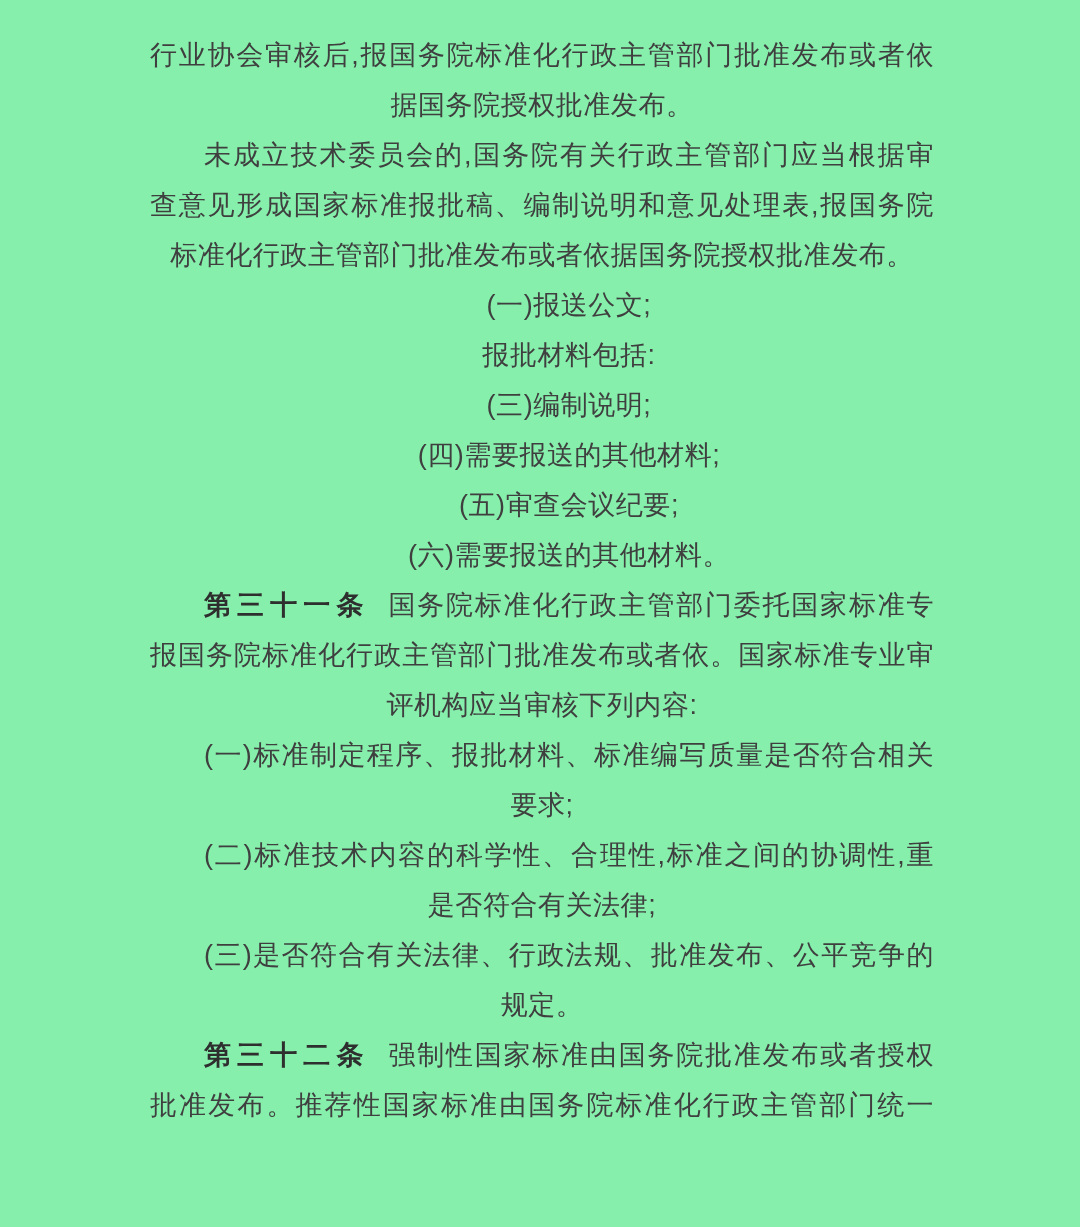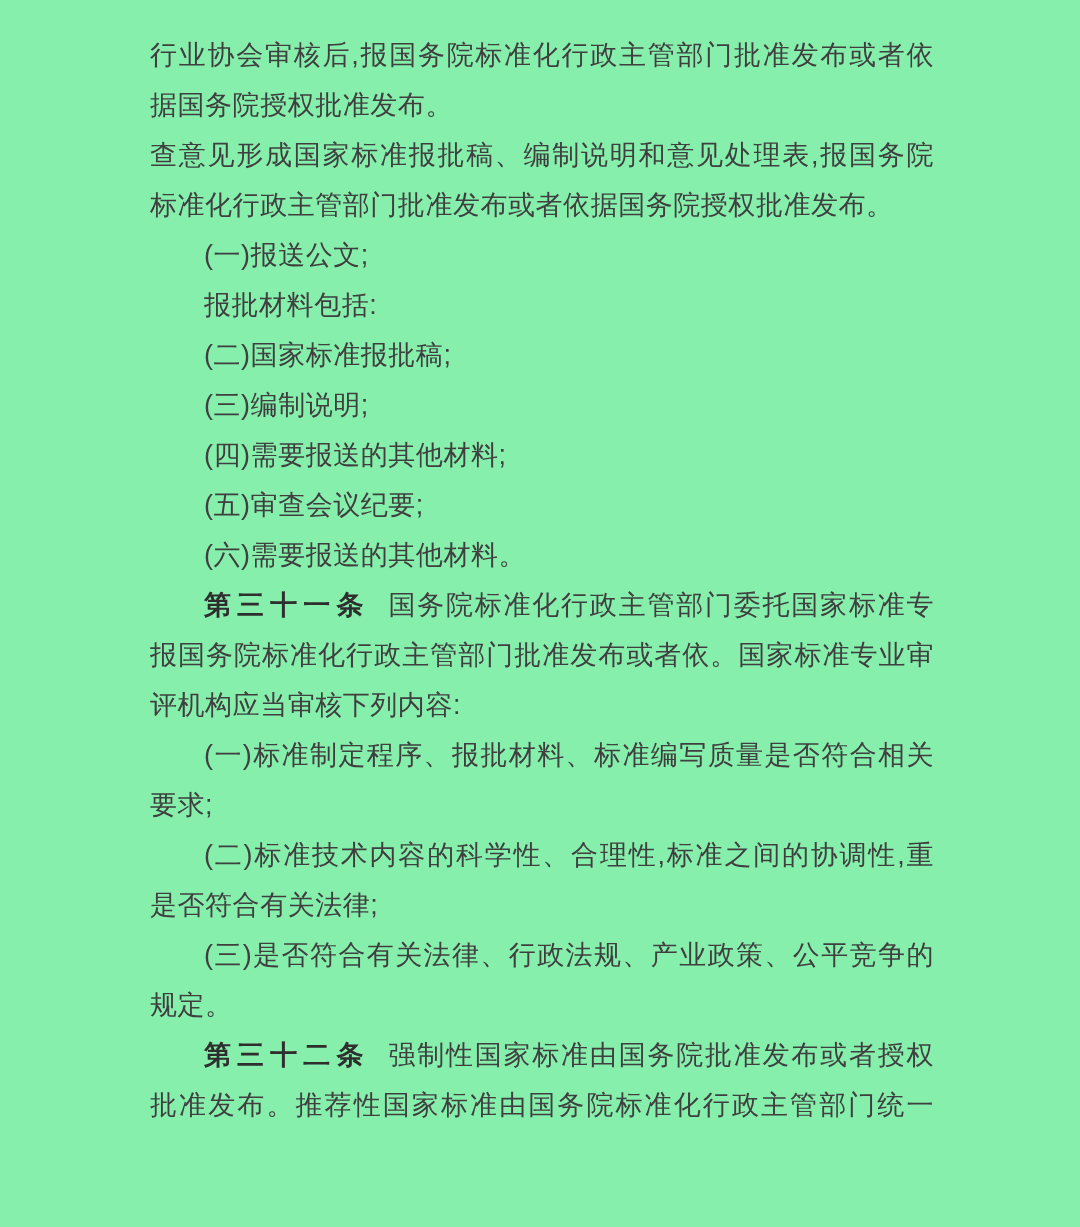--- a/index.html
+++ b/index.html
@@ -20,21 +20,21 @@
     position: absolute;
     left: 150px;
     top: 30px;
     width: 784px;
   }
   .line {
     height: 50px;
     line-height: 50px;
     font-size: 27px;
     overflow: hidden;
-    text-align: left;
+    text-align: center;
     letter-spacing: 0.02em;
     white-space: nowrap;
   }
   .line.justify {
     text-align: justify;
     text-align-last: justify;
     white-space: normal;
   }
   .line.indent {
     padding-left: 54px;
@@ -63,30 +63,30 @@
 </head>
 <body>
 
 <div class="page">
   <div class="content">
 
     <div class="line justify"><span>行业协会审核后,报国务院标准化行政主管部门批准发布或者依</span></div>
 
     <div class="line"><span>据国务院授权批准发布。</span></div>
 
+    <div class="line justify indent"><span>未成立技术委员会的,国务院有关行政主管部门应当根据审</span></div>
 
     <div class="line justify"><span>查意见形成国家标准报批稿、编制说明和意见处理表,报国务院</span></div>
 
     <div class="line"><span>标准化行政主管部门批准发布或者依据国务院授权批准发布。</span></div>
 
     <div class="line indent"><span>(一)报送公文;</span></div>
 
     <div class="line indent"><span>报批材料包括:</span></div>
 
-    <div class="line indent"><span>(二)国家标准报批稿;</span></div>
 
     <div class="line indent"><span>(三)编制说明;</span></div>
 
     <div class="line indent"><span>(四)需要报送的其他材料;</span></div>
 
     <div class="line indent"><span>(五)审查会议纪要;</span></div>
 
     <div class="line indent"><span>(六)需要报送的其他材料。</span></div>
 
     <div class="line justify indent"><span class="hd">第三十一条</span><span>国务院标准化行政主管部门委托国家标准专</span></div>
@@ -96,21 +96,21 @@
     <div class="line"><span>评机构应当审核下列内容:</span></div>
 
     <div class="line justify indent"><span>(一)标准制定程序、报批材料、标准编写质量是否符合相关</span></div>
 
     <div class="line"><span>要求;</span></div>
 
     <div class="line justify indent"><span>(二)标准技术内容的科学性、合理性,标准之间的协调性,重</span></div>
 
     <div class="line"><span>是否符合有关法律;</span></div>
 
-    <div class="line justify indent"><span>(三)是否符合有关法律、行政法规、产业政策、公平竞争的</span></div>
+    <div class="line justify indent"><span>(三)是否符合有关法律、行政法规、批准发布、公平竞争的</span></div>
 
     <div class="line"><span>规定。</span></div>
 
     <div class="line justify indent"><span class="hd">第三十二条</span><span>强制性国家标准由国务院批准发布或者授权</span></div>
 
     <div class="line justify"><span>批准发布。推荐性国家标准由国务院标准化行政主管部门统一</span></div>
 
   </div>
 
   <div class="footer">— 10 —</div>

